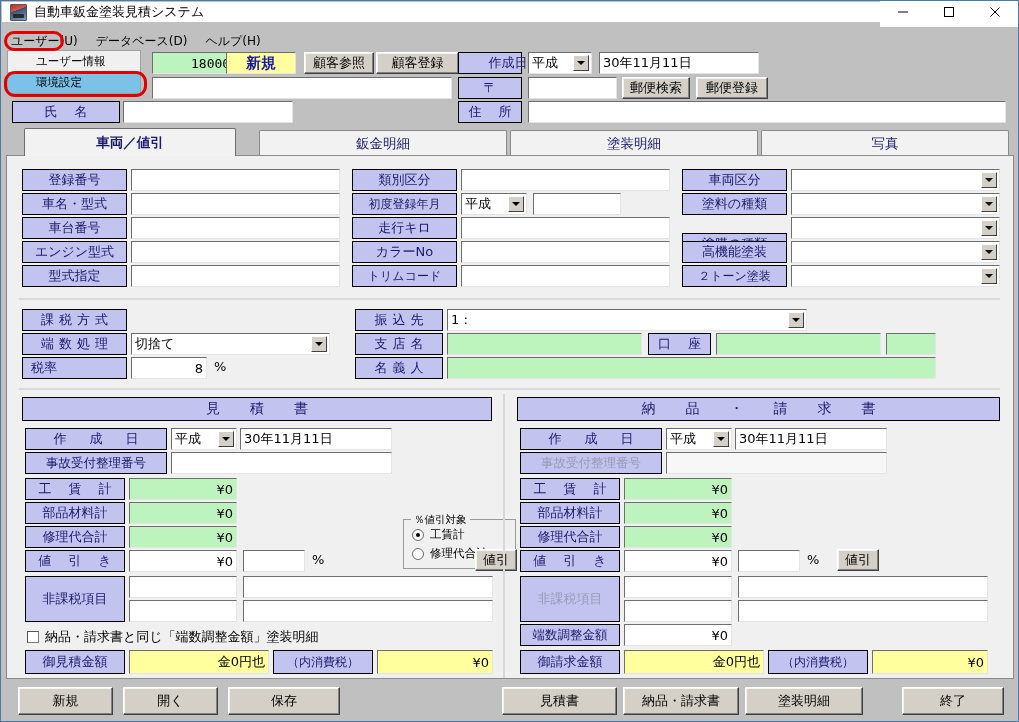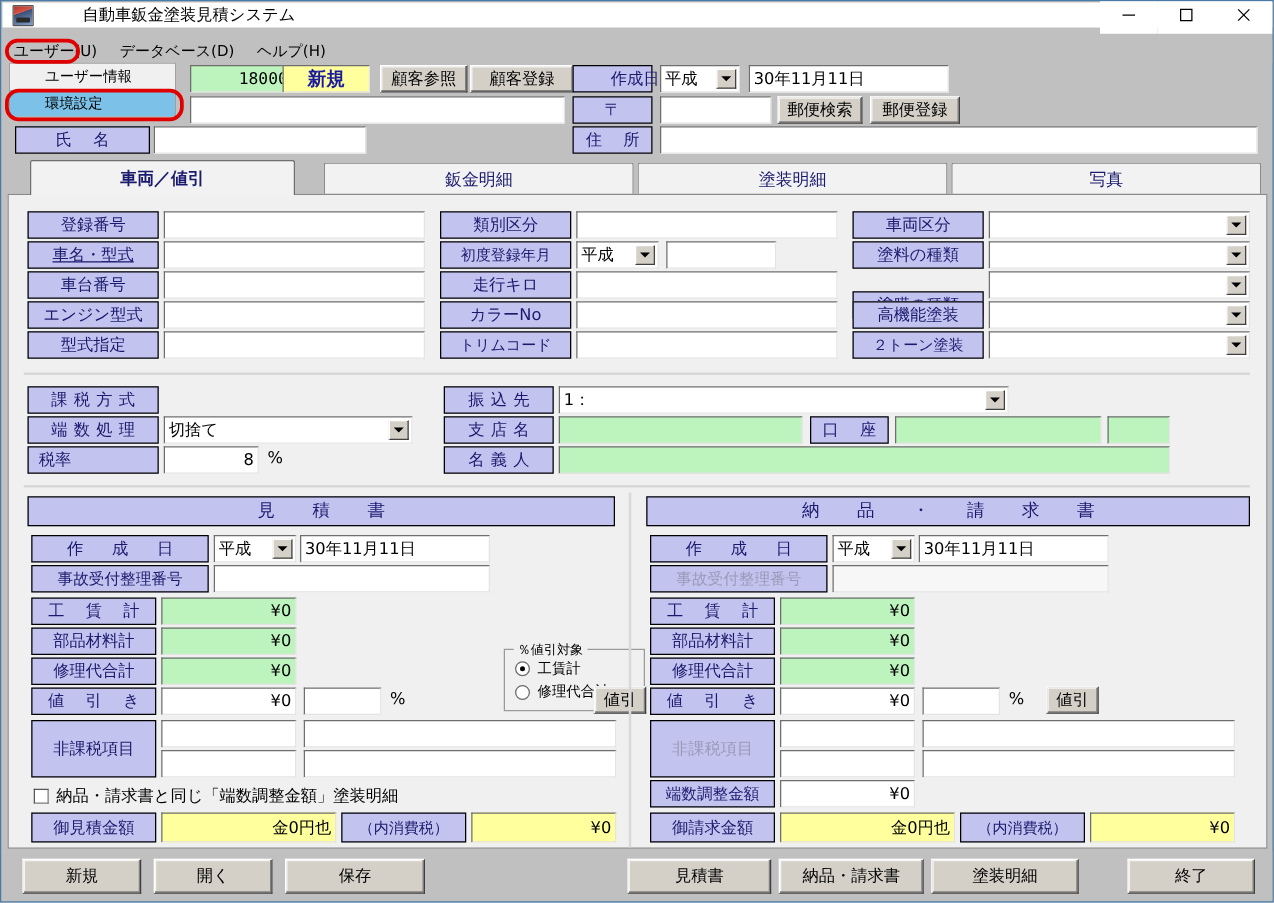--- a/index.html
+++ b/index.html
@@ -19,21 +19,21 @@
     background: #c0c0c0;
     border: 1px solid #4a7ba7;
     overflow: hidden;
   }
 
   
   #titlebar {
     position: absolute; left: 1px; top: 1px;
     width: 1016px; height: 20px;
     background: #ffffff;
-    display: flex; align-items: center; gap: 32px;
+    display: flex; align-items: center;
   }
   #app-icon {
     width: 17px; height: 17px; margin-left: 8px; margin-right: 7px;
     background: linear-gradient(160deg,#b0352a 0%,#d8584a 35%,#3a4f78 36%,#7fa0c8 100%);
     border: 1px solid #555; border-radius: 1px;
     position: relative; flex: 0 0 auto;
   }
   #app-icon:after {
     content:""; position:absolute; left:2px; top:9px; width:11px; height:4px;
     background:#2a2a2a; border-radius:1px;
@@ -301,21 +301,21 @@
     <div class="tab active" style="left:18px; width:212px;">車両／値引</div>
     <div class="tab" style="left:253px; width:248px;">鈑金明細</div>
     <div class="tab" style="left:504px; width:248px;">塗装明細</div>
     <div class="tab" style="left:755px; width:248px;">写真</div>
   </div>
 
   <div id="tabpanel">
 
     <div class="lbl" style="left:15px; top:13px; width:105px; height:22px;">登録番号</div>
     <div class="fld" style="left:124px; top:13px; width:209px; height:22px;"></div>
-    <div class="lbl" style="left:15px; top:37px; width:105px; height:22px;text-decoration:underline;">車名・型式</div>
+    <div class="lbl" style="left:15px; top:37px; width:105px; height:22px;">車名・型式</div>
     <div class="fld" style="left:124px; top:37px; width:209px; height:22px;"></div>
     <div class="lbl" style="left:15px; top:61px; width:105px; height:22px;">車台番号</div>
     <div class="fld" style="left:124px; top:61px; width:209px; height:22px;"></div>
     <div class="lbl" style="left:15px; top:85px; width:105px; height:22px;">エンジン型式</div>
     <div class="fld" style="left:124px; top:85px; width:209px; height:22px;"></div>
     <div class="lbl" style="left:15px; top:109px; width:105px; height:22px;">型式指定</div>
     <div class="fld" style="left:124px; top:109px; width:209px; height:22px;"></div>
 
     <div class="lbl" style="left:345px; top:13px; width:105px; height:22px;">類別区分</div>
     <div class="fld" style="left:454px; top:13px; width:209px; height:22px;"></div>

